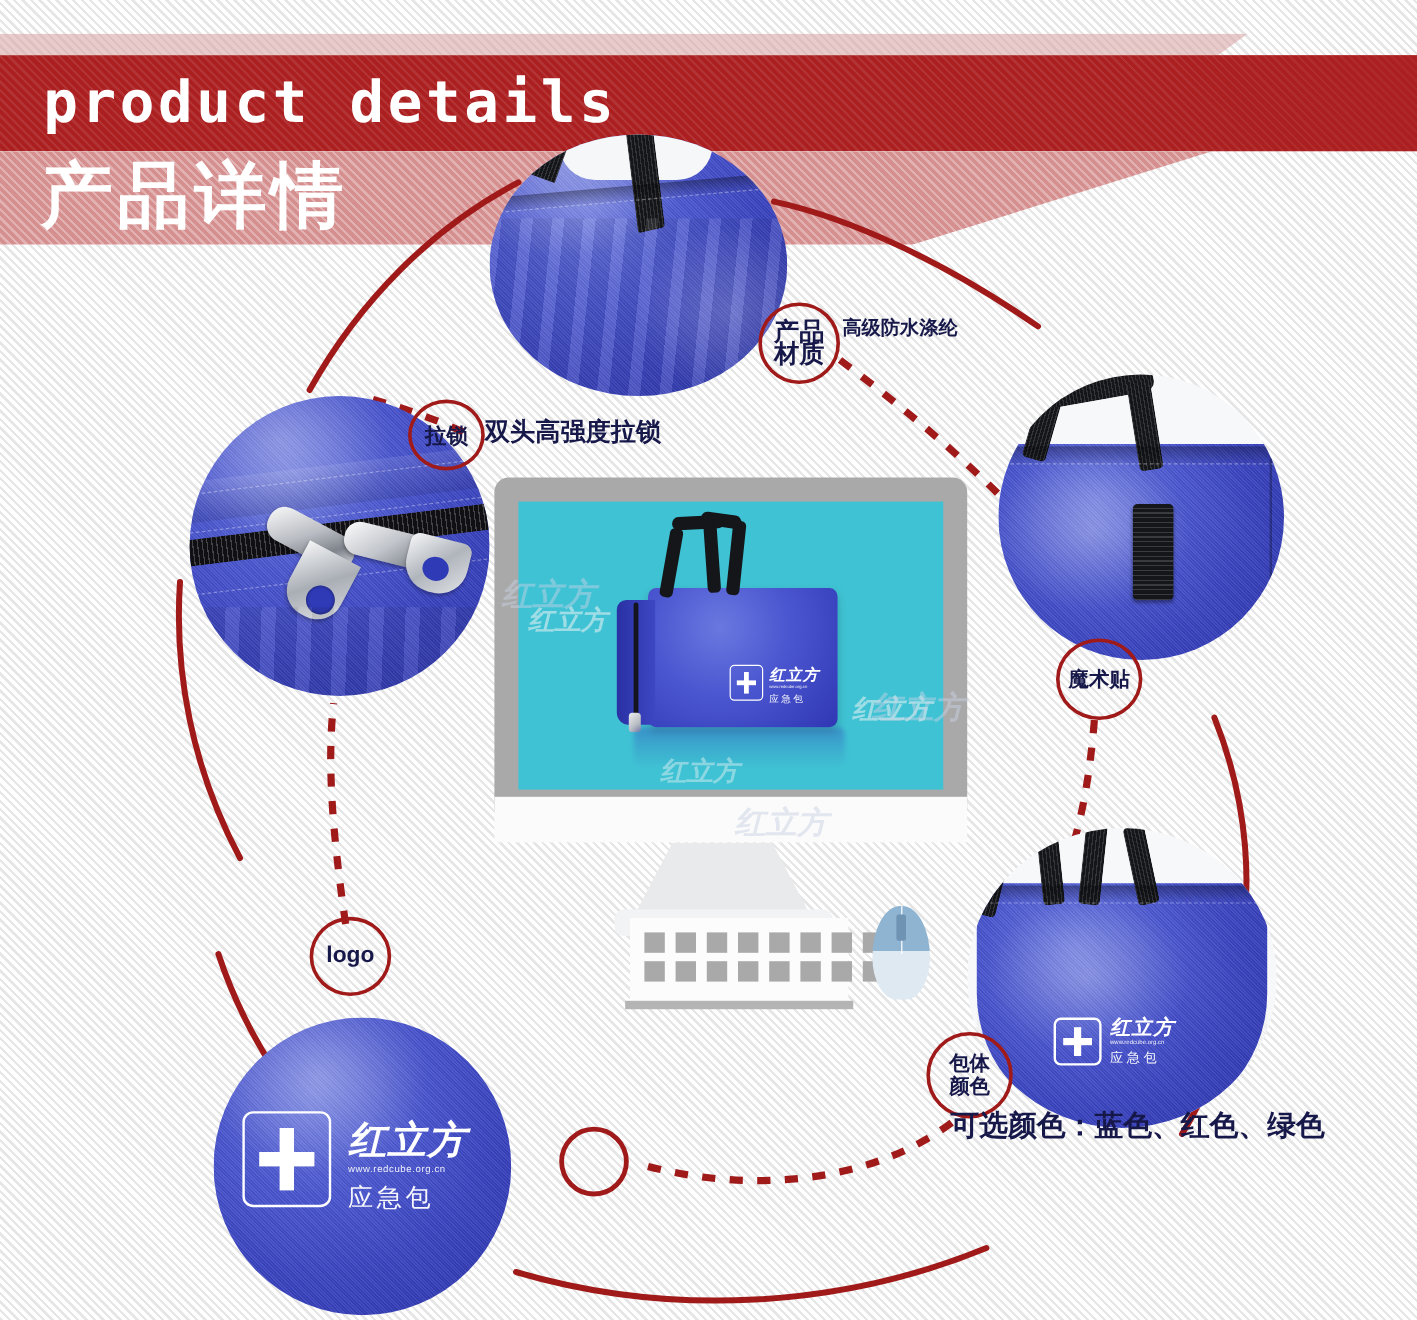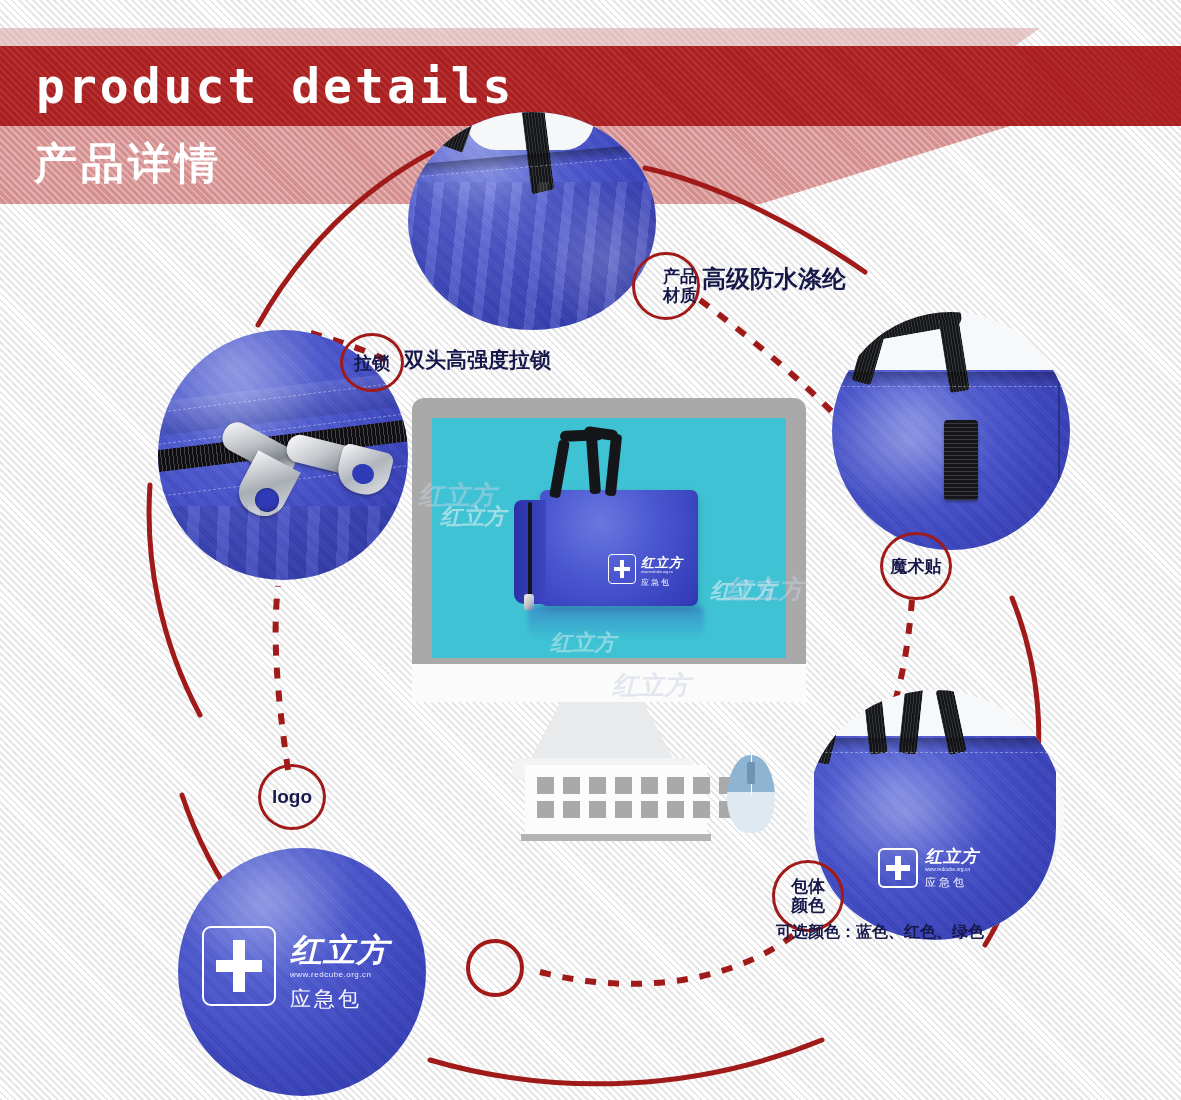--- a/index.html
+++ b/index.html
@@ -44,21 +44,21 @@
     clip-path:polygon(0 0,1040px 0,1015px 18px,0 18px);
   }
   .hdr-en{
     position:absolute;left:36px;top:22px;
     font-family:"DejaVu Sans Mono","Liberation Mono",monospace;
     font-size:48px;font-weight:bold;letter-spacing:3px;color:#ffffff;
     line-height:72px;white-space:nowrap;
   }
   .hdr-cn{
     position:absolute;left:34px;top:100px;
-    font-size:43px;font-weight:bold;letter-spacing:4px;color:#ffffff;
+    font-size:60px;font-weight:bold;letter-spacing:4px;color:#ffffff;
     line-height:70px;white-space:nowrap;
   }
   
   #arcs{position:absolute;left:0;top:0;width:1181px;height:1100px;}
   
   .bub{position:absolute;border-radius:50%;overflow:hidden;}
   .bub .fab{position:absolute;inset:0;}
   
   .fab{
     background:
@@ -388,41 +388,41 @@
     </div>
     <div class="kbd-base" style="left:521px;top:834px;width:190px;height:7px;"></div>
   </div>
 
   <div>
     <div class="mouse" style="left:727px;top:755px;width:48px;height:78px;"></div>
     <div class="mouse-split" style="left:751px;top:755px;height:40px;"></div>
     <div class="mouse-wheel" style="left:747px;top:762px;width:8px;height:22px;"></div>
   </div>
 
-  <div class="tagc" style="left:632px;top:252px;width:62px;height:62px;font-size:17px;line-height:19px;align-items:flex-end;">
+  <div class="tagc" style="left:632px;top:252px;width:62px;height:62px;font-size:21px;line-height:19px;">
     <span>产品</span>
     <span>材质</span>
   </div>
-  <div class="tagtxt" style="left:702px;top:263px;font-size:24px;">高级防水涤纶</div>
+  <div class="tagtxt" style="left:702px;top:263px;font-size:16px;">高级防水涤纶</div>
 
   <div class="tagc" style="left:340px;top:333px;width:58px;height:53px;font-size:18px;line-height:20px;">
     <span>拉锁</span>
   </div>
   <div class="tagtxt" style="left:404px;top:346px;font-size:21px;text-align:right;">双头高强度拉锁</div>
 
   <div class="tagc" style="left:880px;top:532px;width:66px;height:62px;font-size:17px;line-height:19px;">
     <span>魔术贴</span>
   </div>
 
   <div class="tagc" style="left:258px;top:764px;width:62px;height:60px;font-size:19px;">
     <span>logo</span>
   </div>
 
   <div class="tagc" style="left:772px;top:860px;width:66px;height:66px;font-size:17px;line-height:19px;text-align:right;">
     <span>包体</span>
     <span>颜色</span>
   </div>
-  <div class="tagtxt" style="left:776px;top:922px;font-size:16px;">可选颜色：蓝色、红色、绿色</div>
+  <div class="tagtxt" style="left:792px;top:922px;font-size:24px;">可选颜色：蓝色、红色、绿色</div>
 
   <div class="wm" style="left:418px;top:478px;font-size:26px;color:#cbd3e6;opacity:.45;">红立方</div>
   <div class="wm" style="left:726px;top:572px;font-size:26px;color:#cbd3e6;opacity:.45;">红立方</div>
 
 </div>
 
 </body></html>

